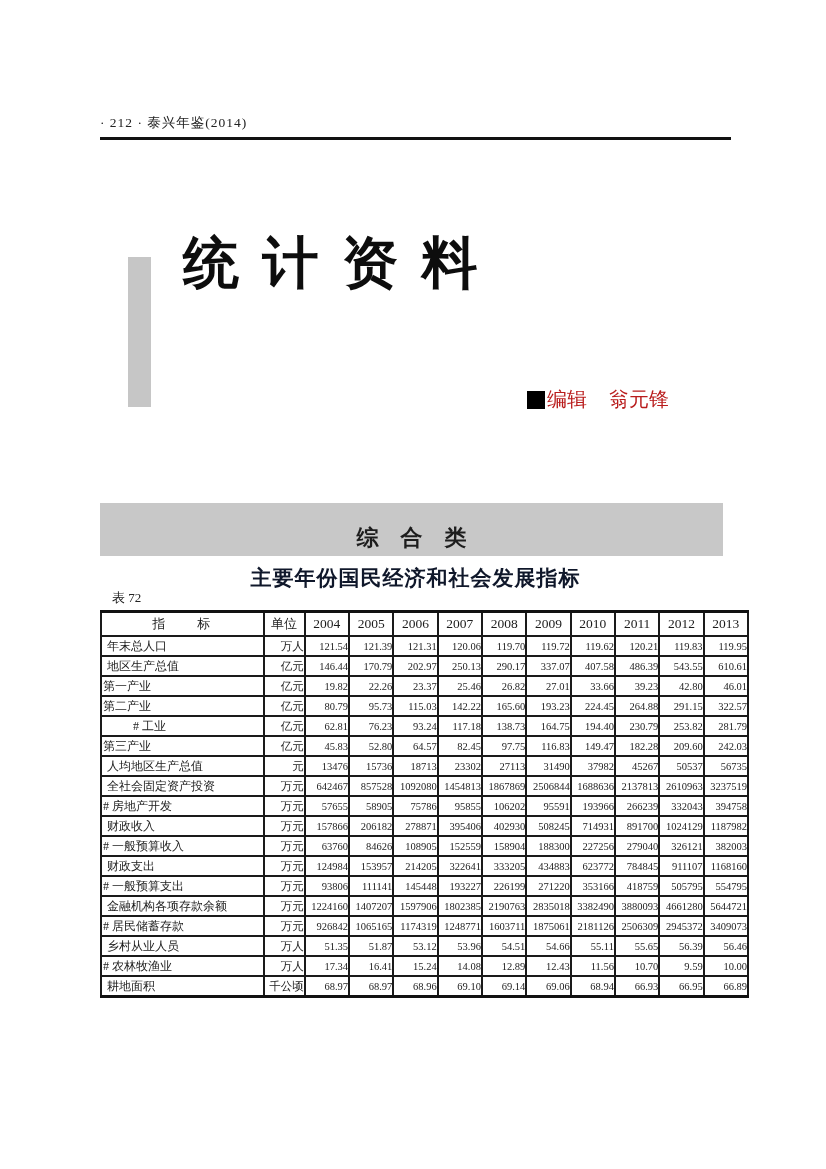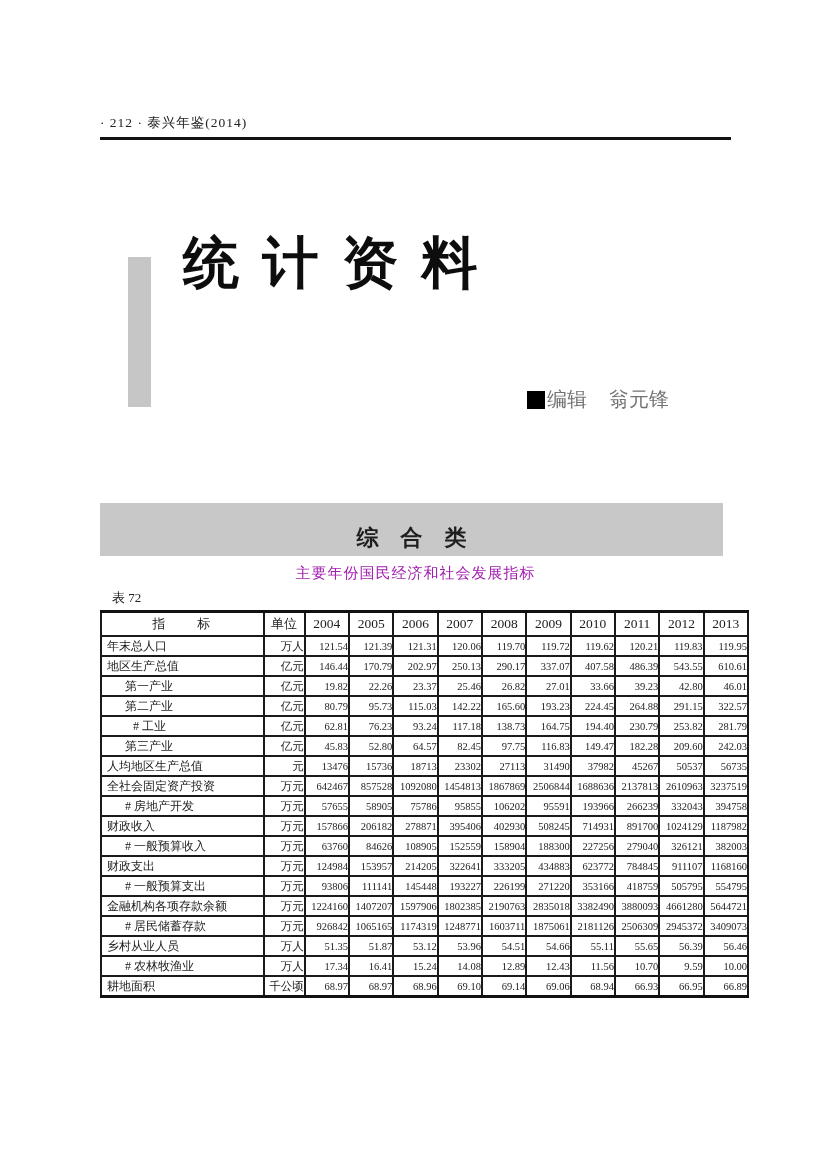--- a/index.html
+++ b/index.html
@@ -26,21 +26,21 @@
     position:absolute;left:128px;top:257px;
     width:23px;height:150px;background:#c6c6c6;
   }
   .chapter-title{
     position:absolute;left:183px;top:226px;
     font-size:56px;font-weight:900;letter-spacing:0.42em;
     color:#0d0d0d;white-space:nowrap;
   }
   .editor-line{
     position:absolute;left:527px;top:386px;
-    font-size:20px;color:#737373;white-space:nowrap;
+    font-size:20px;color:#b91c1c;white-space:nowrap;
     display:flex;align-items:center;
   }
   .editor-square{
     display:inline-block;width:18px;height:18px;background:#000;
     margin-right:2px;
   }
   .editor-name{margin-left:22px;}
   
   .category-banner{
     position:absolute;left:100px;top:503px;
@@ -50,21 +50,21 @@
   .category-banner span{
     font-family:"Liberation Sans","DejaVu Sans",sans-serif;
     font-size:22px;font-weight:600;color:#1d1d1d;
     letter-spacing:1em;margin-right:-1em;margin-top:16px;
   }
   
   .table-caption{
     position:absolute;left:100px;top:564px;width:631px;
     text-align:center;
     font-family:"Liberation Sans","DejaVu Sans",sans-serif;
-    font-size:15px;font-weight:400;color:#a21caf;
+    font-size:21px;font-weight:700;color:#0f172a;
     letter-spacing:1px;
   }
   .table-number{
     position:absolute;left:112px;top:589px;
     font-size:13px;color:#222;
   }
   
   table.stats{
     position:absolute;left:100px;top:610px;
     width:649px;border-collapse:collapse;table-layout:fixed;
@@ -77,21 +77,21 @@
   table.stats thead th{height:22px;font-weight:normal;}
   table.stats tbody td{height:18px;}
   .col-indicator{width:158px;}
   .col-unit{width:40px;}
   .col-year{width:43.1px;}
   th.indicator-h{font-size:13px;letter-spacing:2px;text-align:center;}
   th.unit-h{font-size:13px;text-align:center;}
   th.year-h{font-size:13.5px;text-align:center;}
   td.ind{font-size:12px;text-align:left;}
   td.ind.i0{padding-left:5px;}
-  td.ind.i1{padding-left:23px;border-radius:9px;}
+  td.ind.i1{padding-left:1px;border-radius:9px;}
   td.ind.i2{padding-left:31px;border-radius:7px;}
   td.unit{font-size:11.5px;text-align:right;}
   td.val{font-size:10.5px;text-align:right;padding-right:4px;color:#222;}
 </style>
 </head>
 <body>
 
 <div class="page">
 
   <div class="running-head">· 212 · 泰兴年鉴(2014)</div>

